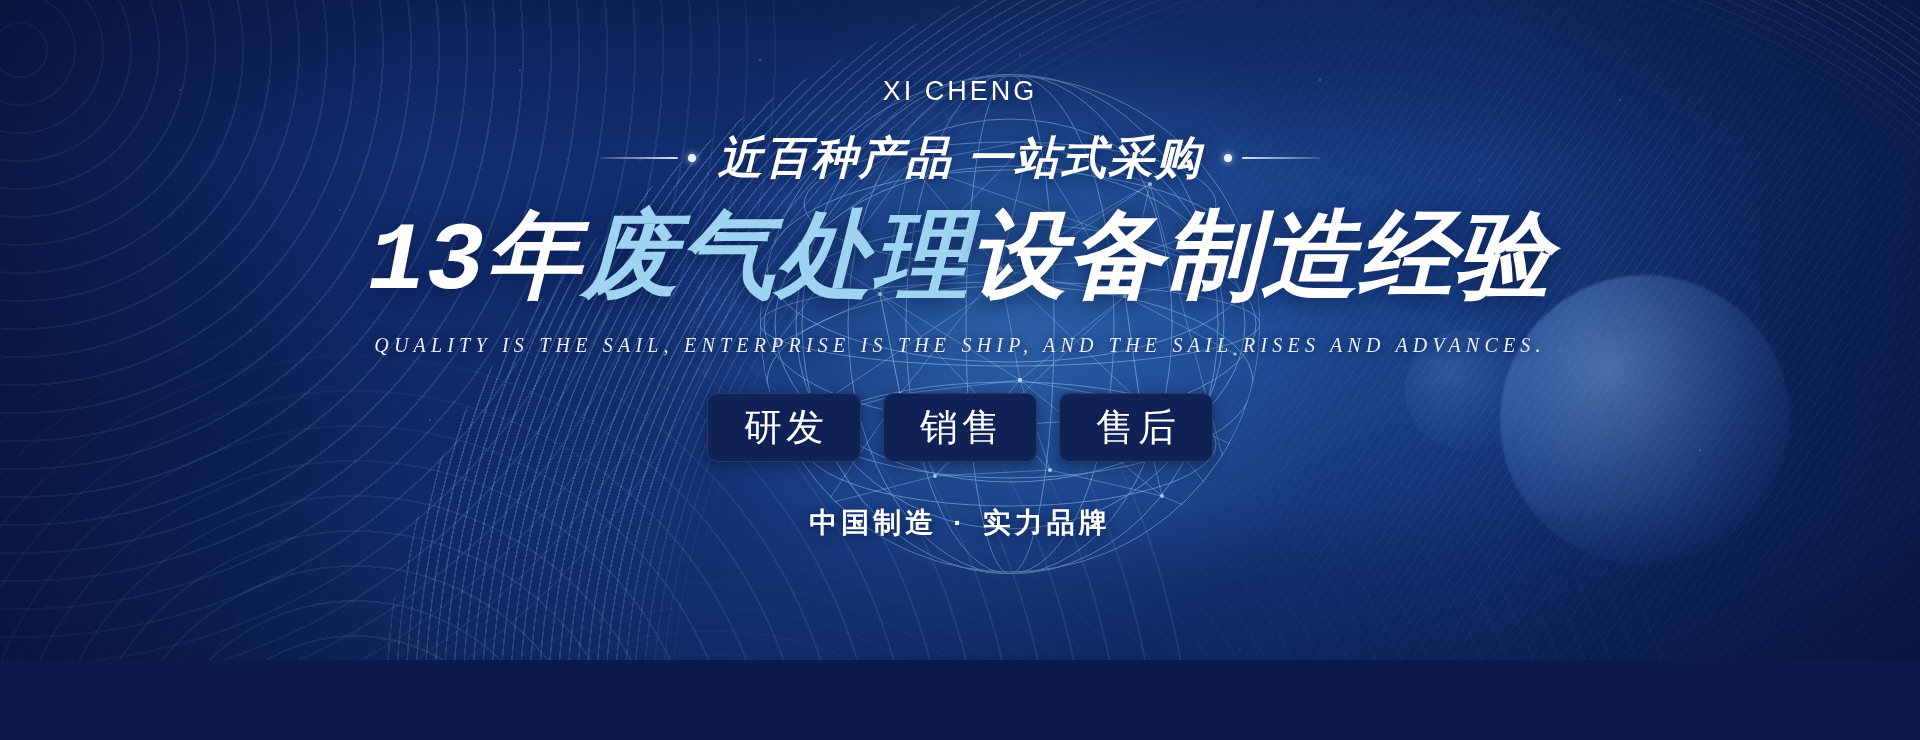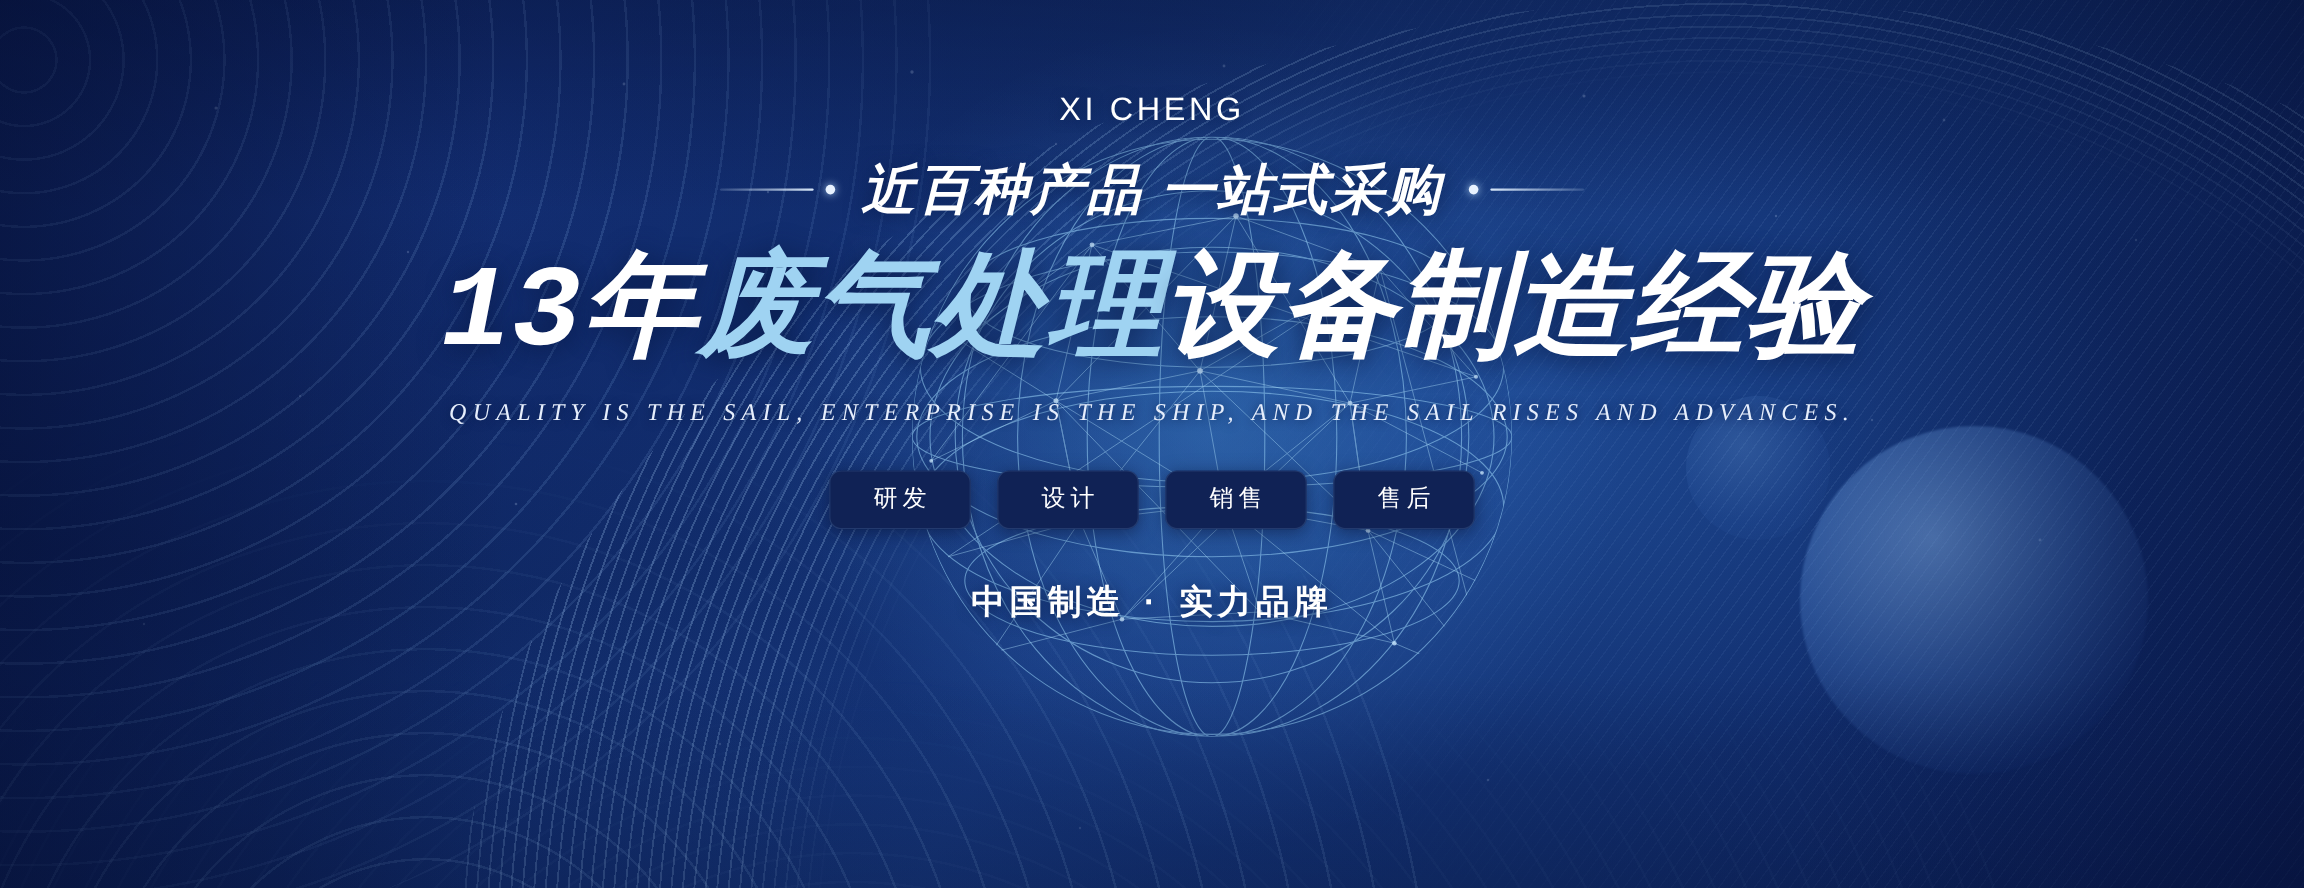--- a/index.html
+++ b/index.html
@@ -7,21 +7,21 @@
   html, body {
     width:1920px; height:740px;
     overflow:hidden;
     background:#0b1a4a;
     font-family:"Liberation Sans", sans-serif;
   }
 
   .banner {
     position:relative;
     width:1920px;
-    height:740px;
+    height:660px;
     overflow:hidden;
     background:
       radial-gradient(ellipse 70% 90% at 62% 48%, rgba(40,95,175,0.55) 0%, rgba(18,48,115,0.25) 45%, rgba(10,26,74,0) 72%),
       radial-gradient(ellipse 55% 75% at 18% 18%, rgba(20,48,120,0.75) 0%, rgba(10,25,72,0.2) 65%, rgba(9,22,66,0) 100%),
       linear-gradient(118deg, #0a1b54 0%, #102a68 28%, #17397f 50%, #123070 72%, #0b1e58 100%);
   }
 
   
   .bg-layer { position:absolute; inset:0; pointer-events:none; }
 
@@ -231,21 +231,21 @@
   }
 
   .badges {
     display:flex;
     gap:22px;
     margin-top:36px;
   }
   .badge {
     background:#102255;
     color:#ffffff;
-    font-size:20px;
+    font-size:38px;
     font-weight:500;
     letter-spacing:4px;
     padding:13px 33px 13px 37px;
     border-radius:10px;
     line-height:1.15;
     box-shadow:0 3px 14px rgba(5,14,48,0.5), inset 0 0 0 1px rgba(120,170,230,0.18);
     white-space:nowrap;
   }
 
   .bottom-line {
@@ -395,21 +395,20 @@
     </div>
 
     <div class="headline">
       <span class="w">13年</span><span class="b">废气处理</span><span class="w">设备制造经验</span>
     </div>
 
     <div class="tagline-en">QUALITY IS THE SAIL, ENTERPRISE IS THE SHIP, AND THE SAIL RISES AND ADVANCES.</div>
 
     <div class="badges">
       <span class="badge">研发</span>
-      <span class="badge">设计</span>
       <span class="badge">销售</span>
       <span class="badge">售后</span>
     </div>
 
     <div class="bottom-line">
       <span>中国制造</span><span class="sep">·</span><span>实力品牌</span>
     </div>
 
   </div>
 </div>

